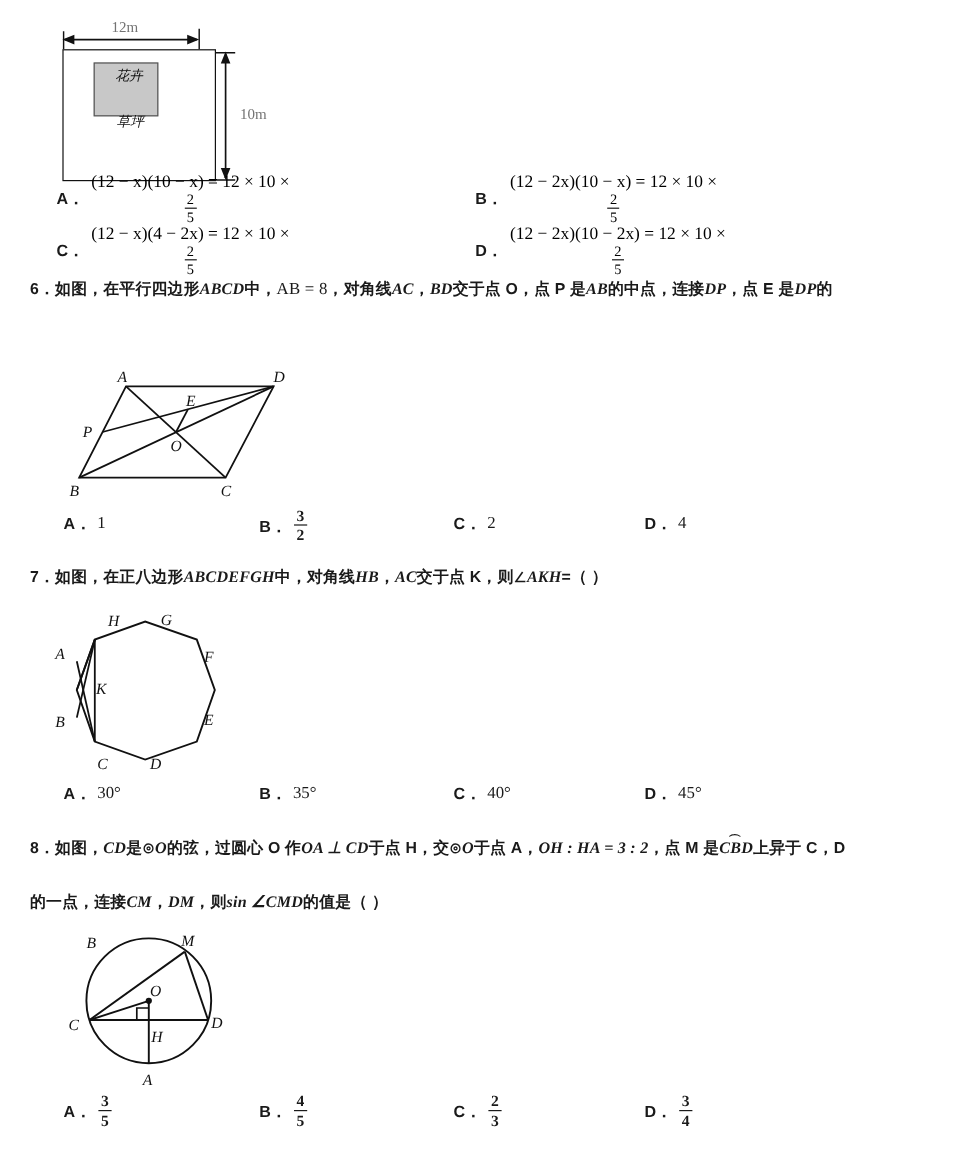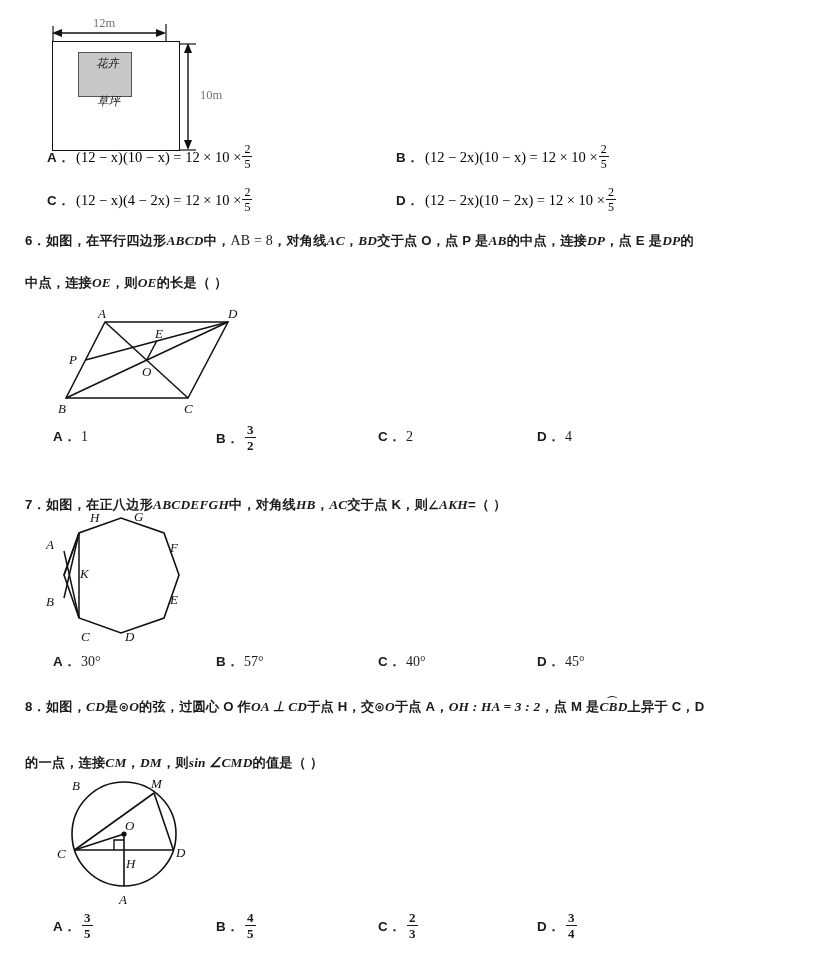--- a/index.html
+++ b/index.html
@@ -73,20 +73,21 @@
     font-size: 13.4px;
     font-weight: 700;
     color: #1a1a1a;
     margin-right: 6px;
   }
   .opt-eq .expr {
     font-family: "Liberation Serif", serif;
     font-size: 14.5px;
     display: flex;
     align-items: center;
+    flex-direction: column;
   }
   .frac {
     display: inline-flex;
     flex-direction: column;
     align-items: center;
     justify-content: center;
     vertical-align: middle;
     margin: 0 1px;
     font-family: "Liberation Serif", serif;
     line-height: 1.0;
@@ -214,23 +215,20 @@
       <span class="frac">
         <span class="num">2</span>
         <span class="den">5</span>
       </span>
     </span>
   </div>
 
   <div class="qtext" style="left:25px; top:232px;">
     <span>6．</span><span>如图，在平行四边形</span><span class="mi">ABCD</span><span>中，</span><span class="mr">AB = 8</span><span>，对角线</span><span class="mi">AC</span><span>，</span><span class="mi">BD</span><span>交于点 O，点 P 是</span><span class="mi">AB</span><span>的中点，连接</span><span class="mi">DP</span><span>，点 E 是</span><span class="mi">DP</span><span>的</span>
   </div>
-  <div class="qtext" style="left:25px; top:274px;">
-    <span>中点，连接</span><span class="mi">OE</span><span>，则</span><span class="mi">OE</span><span>的长是（      ）</span>
-  </div>
 
   <div class="fig" style="left:58px; top:306px;">
     <svg width="230" height="110" viewBox="0 0 230 110">
 
       <polygon points="47,16 170,16 130,92 8,92" fill="none" stroke="#111" stroke-width="1.5"></polygon>
 
       <line x1="47" y1="16" x2="130" y2="92" stroke="#111" stroke-width="1.5"></line>
 
       <line x1="8" y1="92" x2="170" y2="16" stroke="#111" stroke-width="1.5"></line>
 
@@ -261,21 +259,21 @@
   </div>
   <div class="opt" style="left:378px; top:428px;">
     <span class="lbl">C．</span>
     <span class="val">2</span>
   </div>
   <div class="opt" style="left:537px; top:428px;">
     <span class="lbl">D．</span>
     <span class="val">4</span>
   </div>
 
-  <div class="qtext" style="left:25px; top:496px;">
+  <div class="qtext" style="left:25px; top:472px;">
     <span>7．</span><span>如图，在正八边形</span><span class="mi">ABCDEFGH</span><span>中，对角线</span><span class="mi">HB</span><span>，</span><span class="mi">AC</span><span>交于点 K，则∠</span><span class="mi">AKH</span><span>=（      ）</span>
   </div>
 
   <div class="fig" style="left:42px; top:508px;">
     <svg width="200" height="135" viewBox="0 0 200 135">
 
       <polygon points="37,25 22,67 37,110 79,125 122,110 137,67 122,25 79,10" fill="none" stroke="#111" stroke-width="1.6"></polygon>
 
       <line x1="37" y1="25" x2="22" y2="67" stroke="#111" stroke-width="1.5"></line>
 
@@ -296,35 +294,35 @@
       <text class="figlabel" x="38" y="70">K</text>
     </svg>
   </div>
 
   <div class="opt" style="left:53px; top:653px;">
     <span class="lbl">A．</span>
     <span class="val">30°</span>
   </div>
   <div class="opt" style="left:216px; top:653px;">
     <span class="lbl">B．</span>
-    <span class="val">57°</span>
+    <span class="val">35°</span>
   </div>
   <div class="opt" style="left:378px; top:653px;">
     <span class="lbl">C．</span>
     <span class="val">40°</span>
   </div>
   <div class="opt" style="left:537px; top:653px;">
     <span class="lbl">D．</span>
     <span class="val">45°</span>
   </div>
 
   <div class="qtext" style="left:25px; top:698px;">
     <span>8．</span><span>如图，</span><span class="mi">CD</span><span>是⊙</span><span class="mi">O</span><span>的弦，过圆心 O 作</span><span class="mi">OA ⊥ CD</span><span>于点 H，交⊙</span><span class="mi">O</span><span>于点 A，</span><span class="mi">OH : HA = 3 : 2</span><span>，点 M 是</span><span class="mi" style="position:relative;display:inline-block;"><span style="position:absolute;left:46%;top:-0.30em;transform:translateX(-50%);font-size:11px;font-style:normal;line-height:1;">⌒</span><span>CBD</span></span><span>上异于 C，D</span>
   </div>
-  <div class="qtext" style="left:25px; top:743px;margin-top:11px;">
+  <div class="qtext" style="left:25px; top:743px;">
     <span>的一点，连接</span><span class="mi">CM</span><span>，</span><span class="mi">DM</span><span>，则</span><span class="mi">sin ∠CMD</span><span>的值是（      ）</span>
   </div>
 
   <div class="fig" style="left:52px; top:776px;">
     <svg width="180" height="130" viewBox="0 0 180 130">
 
       <circle cx="72" cy="58" r="52" fill="none" stroke="#111" stroke-width="1.6"></circle>
 
       <line x1="22.6" y1="74" x2="121.4" y2="74" stroke="#111" stroke-width="1.6"></line>
 

